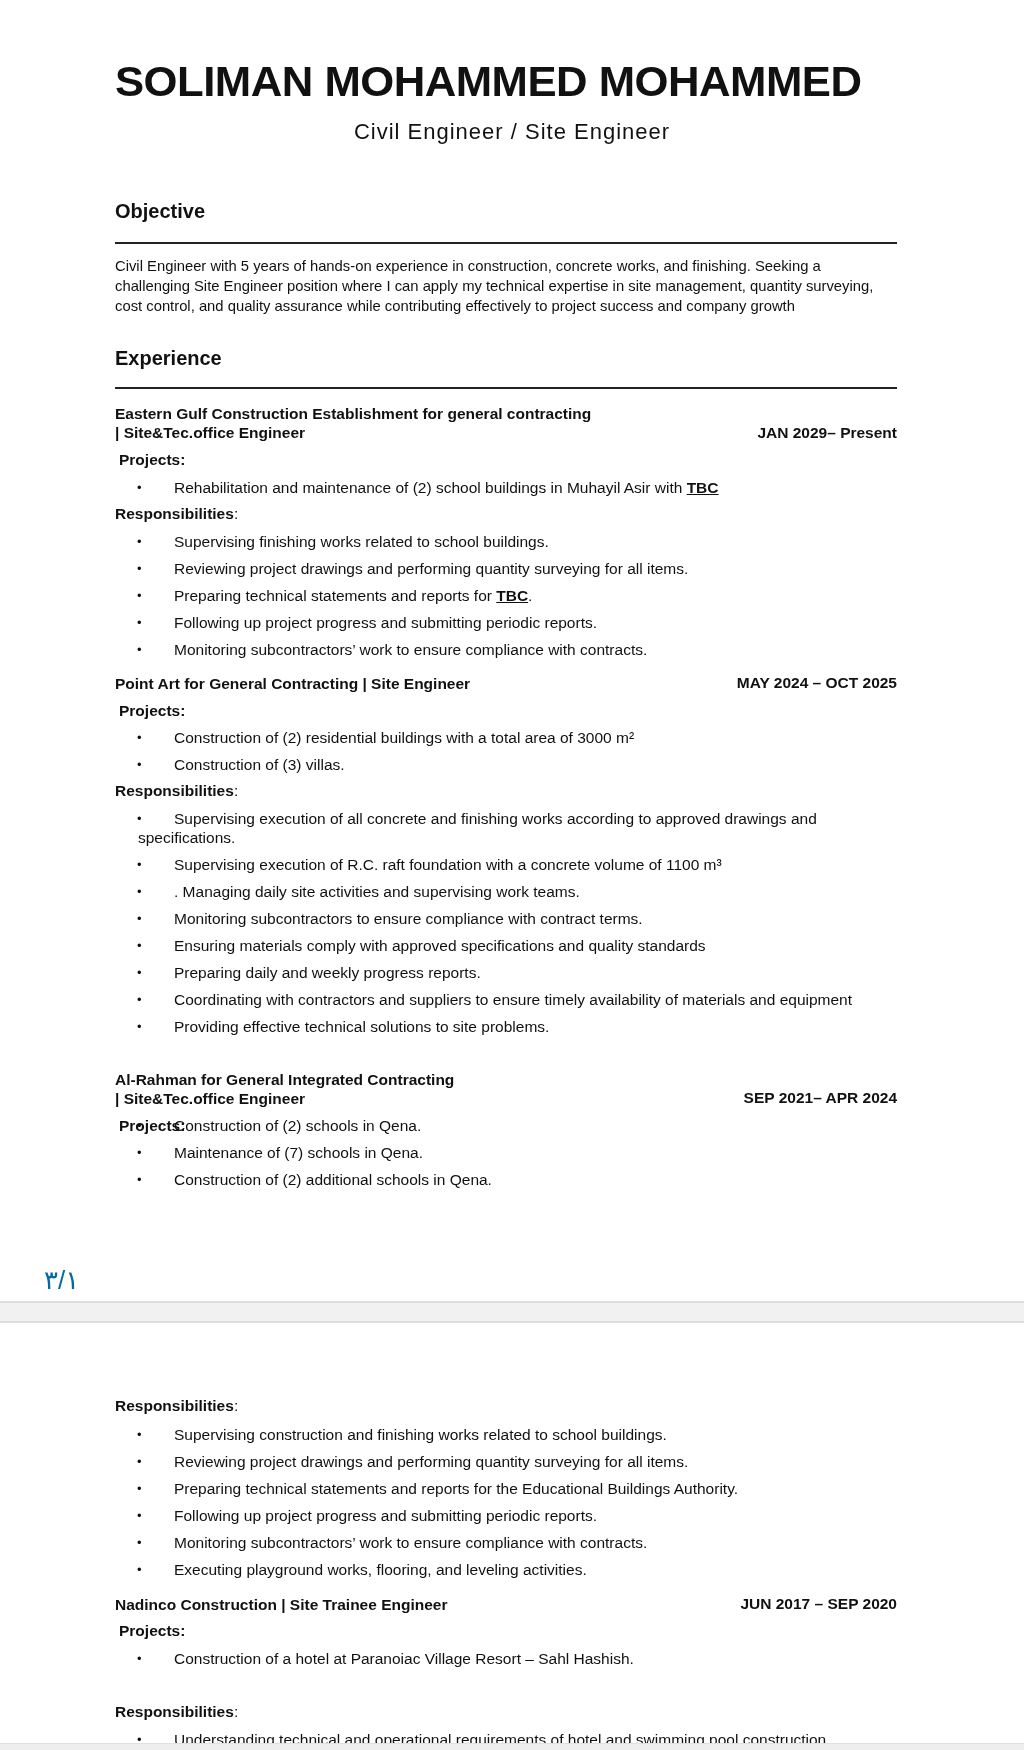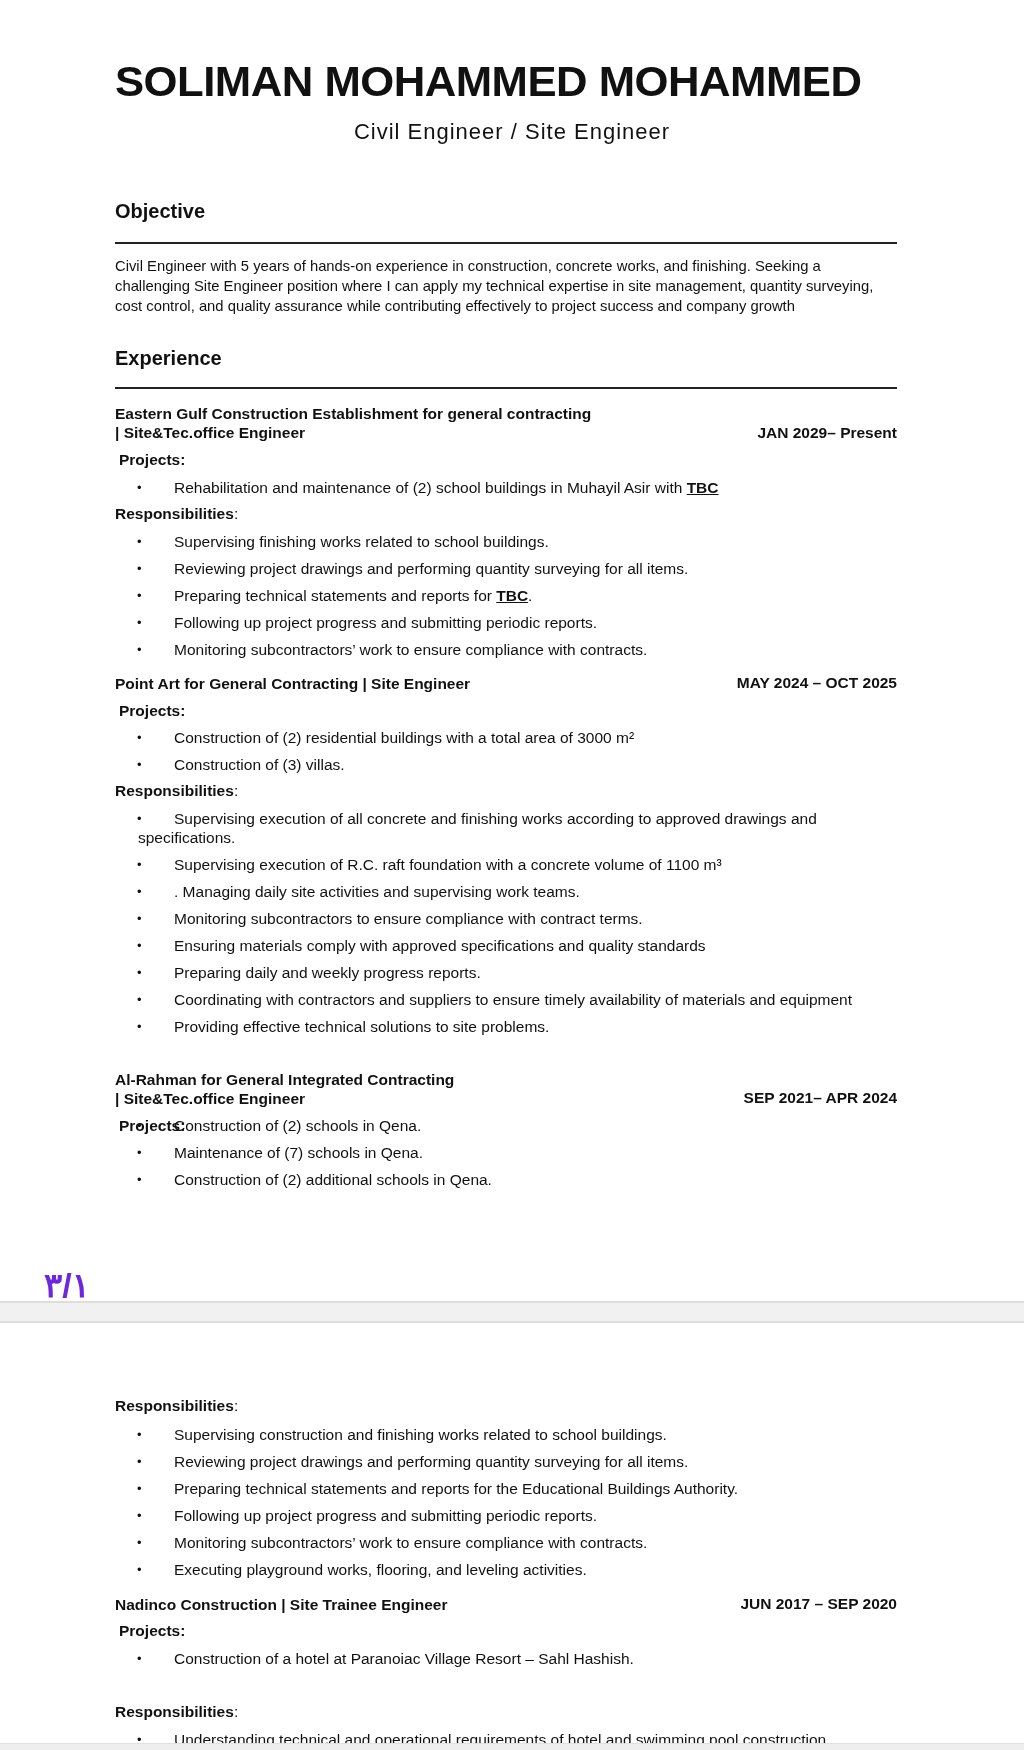--- a/index.html
+++ b/index.html
@@ -24,21 +24,21 @@
   .job-title { position:absolute; left:115px; font-size:15.5px; font-weight:bold; line-height:19px; }
   .job-date { position:absolute; right:127px; font-size:15.5px; font-weight:bold; white-space:nowrap; }
   .label { position:absolute; font-size:15.5px; font-weight:bold; }
   .label .colon { font-weight:normal; }
   ul.bullets { position:absolute; left:115px; width:790px; margin:0; padding:0; list-style:none; font-size:15.5px; }
   ul.bullets li { position:relative; padding-left:59px; line-height:19px; margin-bottom:8px; }
   ul.bullets li::before { content:"•"; position:absolute; left:22px; top:0; font-size:13px; }
   ul.bullets li.wrap { padding-left:23px; text-indent:36px; }
   ul.bullets li.wrap::before { left:22px; text-indent:0; }
   .tbc { font-weight:bold; text-decoration:underline; }
-  .page-num { position:absolute; left:44px; top:1265px; font-size:34px; color:#6d28d9;font-weight:bold; }
+  .page-num { position:absolute; left:44px; top:1265px; font-size:26px; color:#0369a1; }
 </style>
 </head>
 <body>
 
 <div class="page page1">
   <div class="name">SOLIMAN MOHAMMED MOHAMMED</div>
   <div class="subtitle">Civil Engineer / Site Engineer</div>
 
   <div class="sec-heading" style="top:200px;">Objective</div>
   <div class="rule" style="top:242px;"></div>

